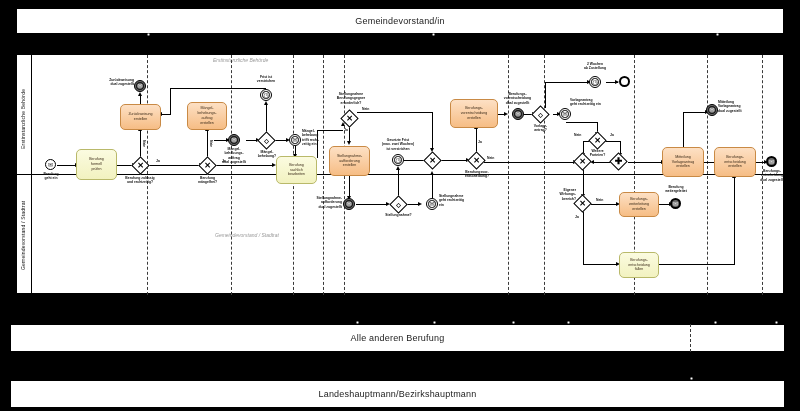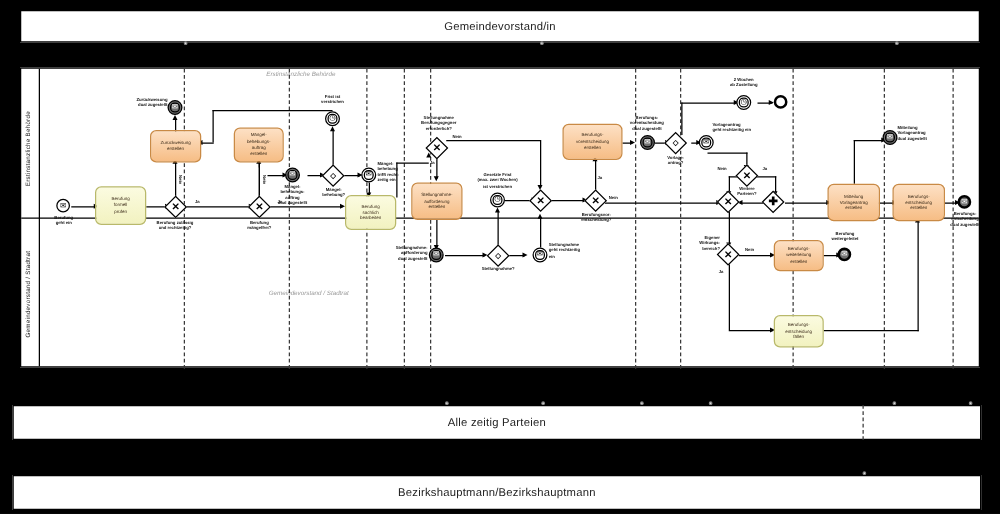--- a/index.html
+++ b/index.html
@@ -439,28 +439,28 @@
   <div class="flowlbl" style="left:362px;top:107px;">Nein</div>
   <div class="flowlbl" style="left:344px;top:128px;">Ja</div>
   <div class="flowlbl" style="left:478px;top:140px;">Ja</div>
   <div class="flowlbl" style="left:487px;top:156px;">Nein</div>
   <div class="flowlbl" style="left:574px;top:133px;">Nein</div>
   <div class="flowlbl" style="left:610px;top:133px;">Ja</div>
   <div class="flowlbl" style="left:596px;top:198px;">Nein</div>
   <div class="flowlbl" style="left:575px;top:215px;">Ja</div>
 
   <div class="pool-band" style="left:10px;top:324px;width:775px;height:28px;">
-    <span class="lbl">Alle zeitig Parteien</span>
+    <span class="lbl">Alle anderen Berufung</span>
   </div>
   <div class="vdash" style="left:690px;top:324px;height:28px;"></div>
   <div class="handle" style="left:356px;top:321px;"></div>
   <div class="handle" style="left:433px;top:321px;"></div>
   <div class="handle" style="left:512px;top:321px;"></div>
   <div class="handle" style="left:567px;top:321px;"></div>
   <div class="handle" style="left:714px;top:321px;"></div>
   <div class="handle" style="left:775px;top:321px;"></div>
 
   <div class="pool-band" style="left:10px;top:380px;width:775px;height:28px;">
-    <span class="lbl">Bezirkshauptmann/Bezirkshauptmann</span>
+    <span class="lbl">Landeshauptmann/Bezirkshauptmann</span>
   </div>
   <div class="handle" style="left:690px;top:377px;"></div>
 
 </div>
 
 </body></html>

